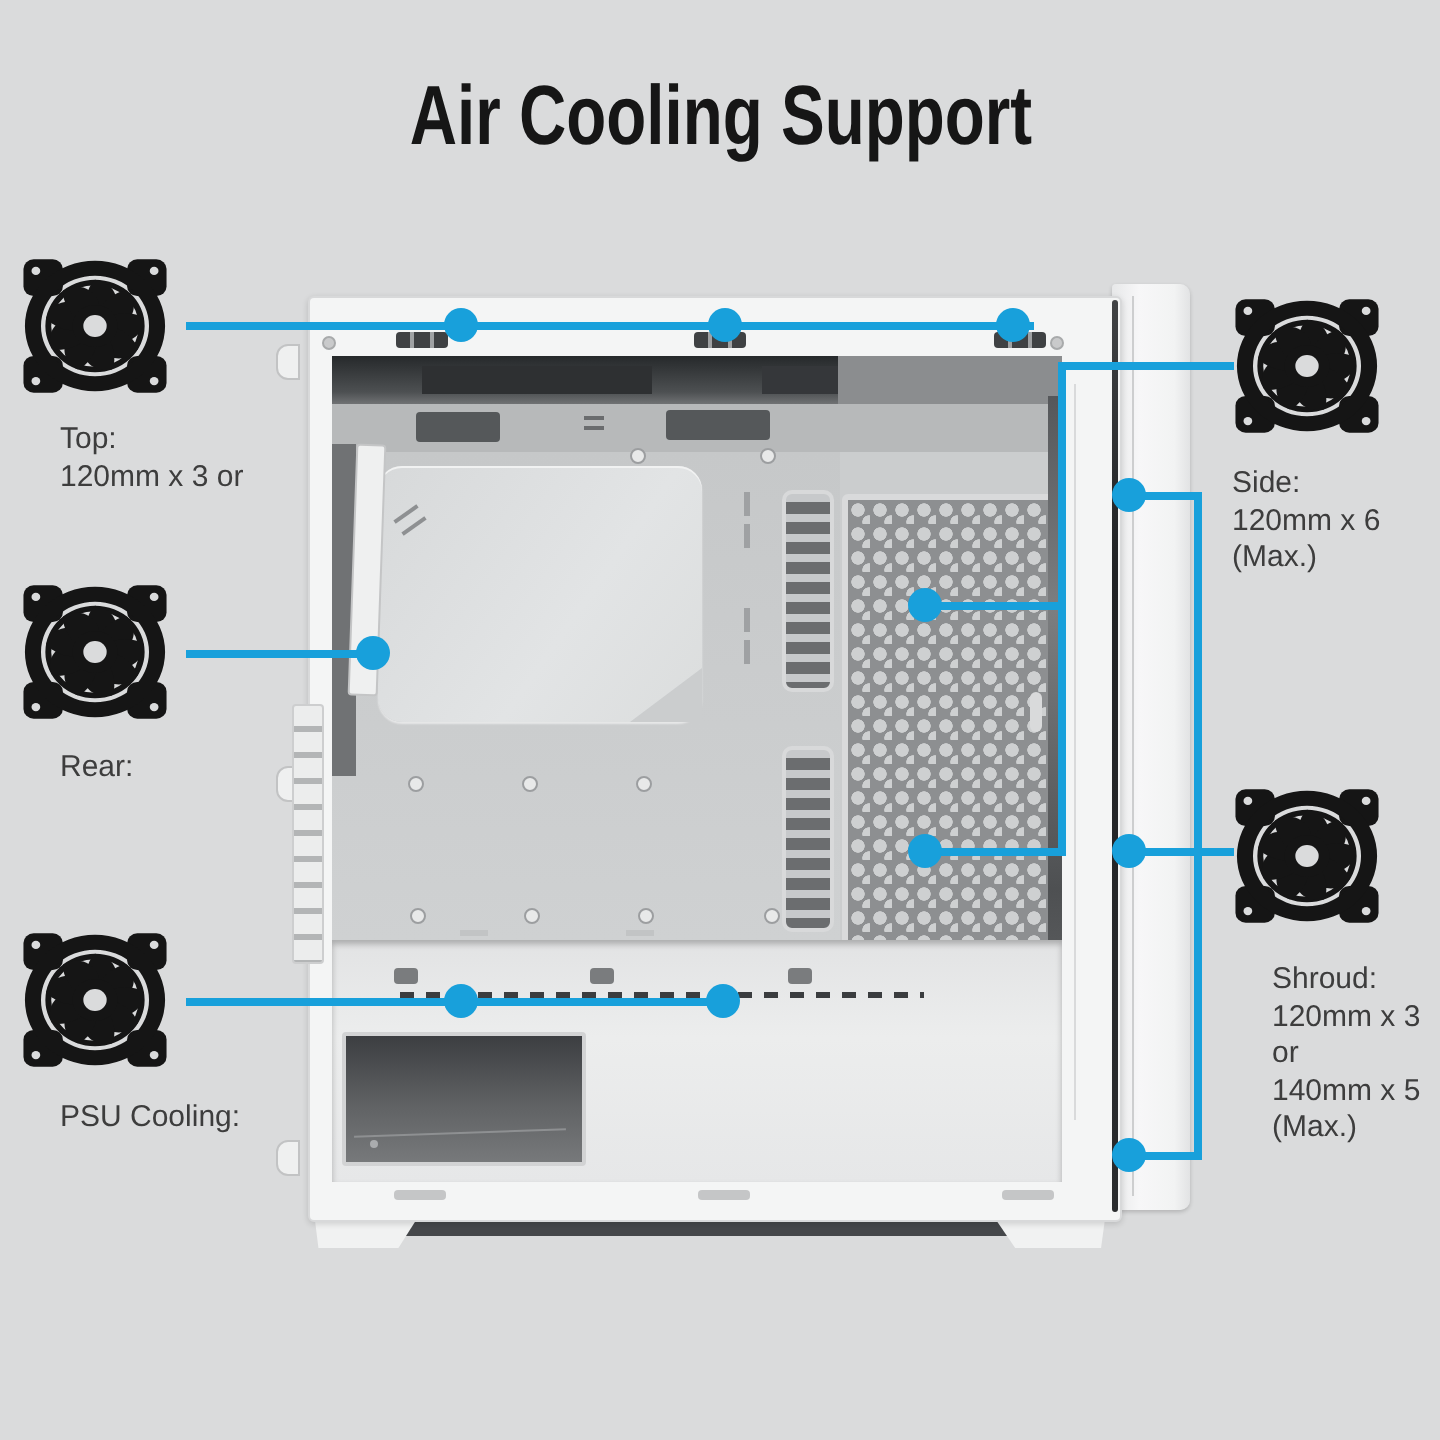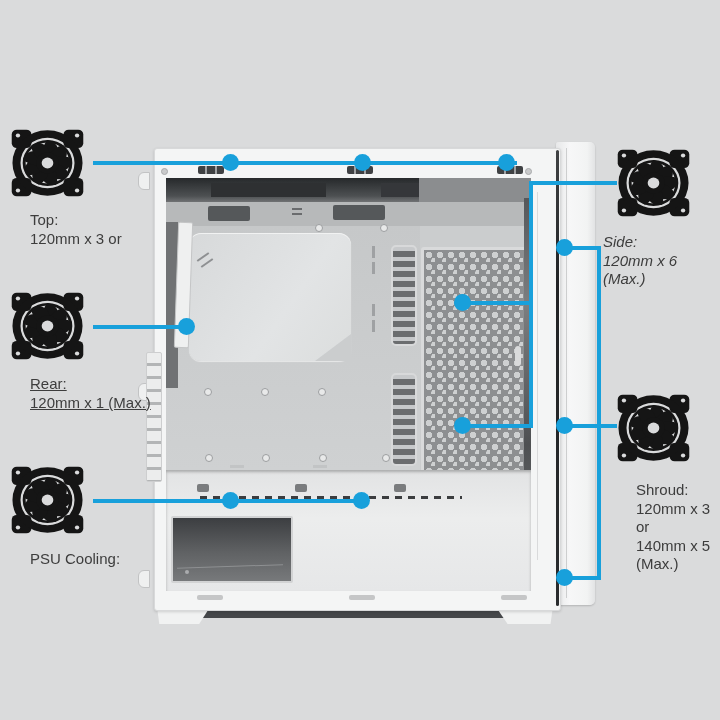--- a/index.html
+++ b/index.html
@@ -59,20 +59,23 @@
       <circle cx="90.5" cy="9.5" r="3" fill="#dadbdc"></circle>
       <circle cx="9.5" cy="90.5" r="3" fill="#dadbdc"></circle>
       <circle cx="90.5" cy="90.5" r="3" fill="#dadbdc"></circle>
       <circle cx="50" cy="50" r="8" fill="#dadbdc"></circle>
     </g>
   </defs>
 </svg>
 
 <div id="scene">
 
+  <div class="title">
+    <span class="title-inner">Air Cooling Support</span>
+  </div>
 
   <div class="abs" style="left:168px;top:607px;width:372px;height:11px;background:#45474a;border-radius:2px;"></div>
   <div class="abs" style="left:156px;top:607px;width:54px;height:17px;background:#f1f2f2;clip-path:polygon(2% 0,100% 0,80% 100%,6% 100%);"></div>
   <div class="abs" style="left:496px;top:607px;width:58px;height:17px;background:#f1f2f2;clip-path:polygon(0 0,98% 0,94% 100%,20% 100%);"></div>
 
   <div class="abs" style="left:556px;top:142px;width:39px;height:463px;border-radius:2px 5px 5px 2px;background:linear-gradient(90deg,#e7e8e9 0,#f7f7f8 35%,#f2f3f3 80%,#e2e3e4 100%);box-shadow:0 1px 2px rgba(0,0,0,.18);"></div>
   <div class="abs" style="left:566px;top:148px;width:1px;height:450px;background:#cdcecf;"></div>
 
   <div class="abs white" style="left:154px;top:148px;width:405px;height:461px;border:1px solid #d8d9da;border-radius:3px;box-shadow:0 1px 3px rgba(0,0,0,.15);"></div>
 
@@ -172,28 +175,27 @@
       <use href="#fanG"></use>
     </svg>
   <svg class="fan" viewBox="0 0 100 100" preserveAspectRatio="none" style="left:617px;top:394px;">
       <use href="#fanG"></use>
     </svg>
 
   <div class="lbl" style="left:14px;top:211px;">
     <span>Top:</span>
     <span>120mm x 3 or</span>
   </div>
-  <div class="lbl" style="left:14px;top:375px;text-decoration:underline;">
+  <div class="lbl" style="left:14px;top:375px;">
     <span>Rear:</span>
-    <span>120mm x 1 (Max.)</span>
   </div>
   <div class="lbl" style="left:14px;top:550px;">
     <span>PSU Cooling:</span>
   </div>
-  <div class="lbl" style="left:587px;top:233px;font-style:italic;">
+  <div class="lbl" style="left:600px;top:233px;">
     <span>Side:</span>
     <span>120mm x 6</span>
     <span>(Max.)</span>
   </div>
   <div class="lbl" style="left:620px;top:481px;">
     <span>Shroud:</span>
     <span>120mm x 3 or</span>
     <span>140mm x 5</span>
     <span>(Max.)</span>
   </div>

